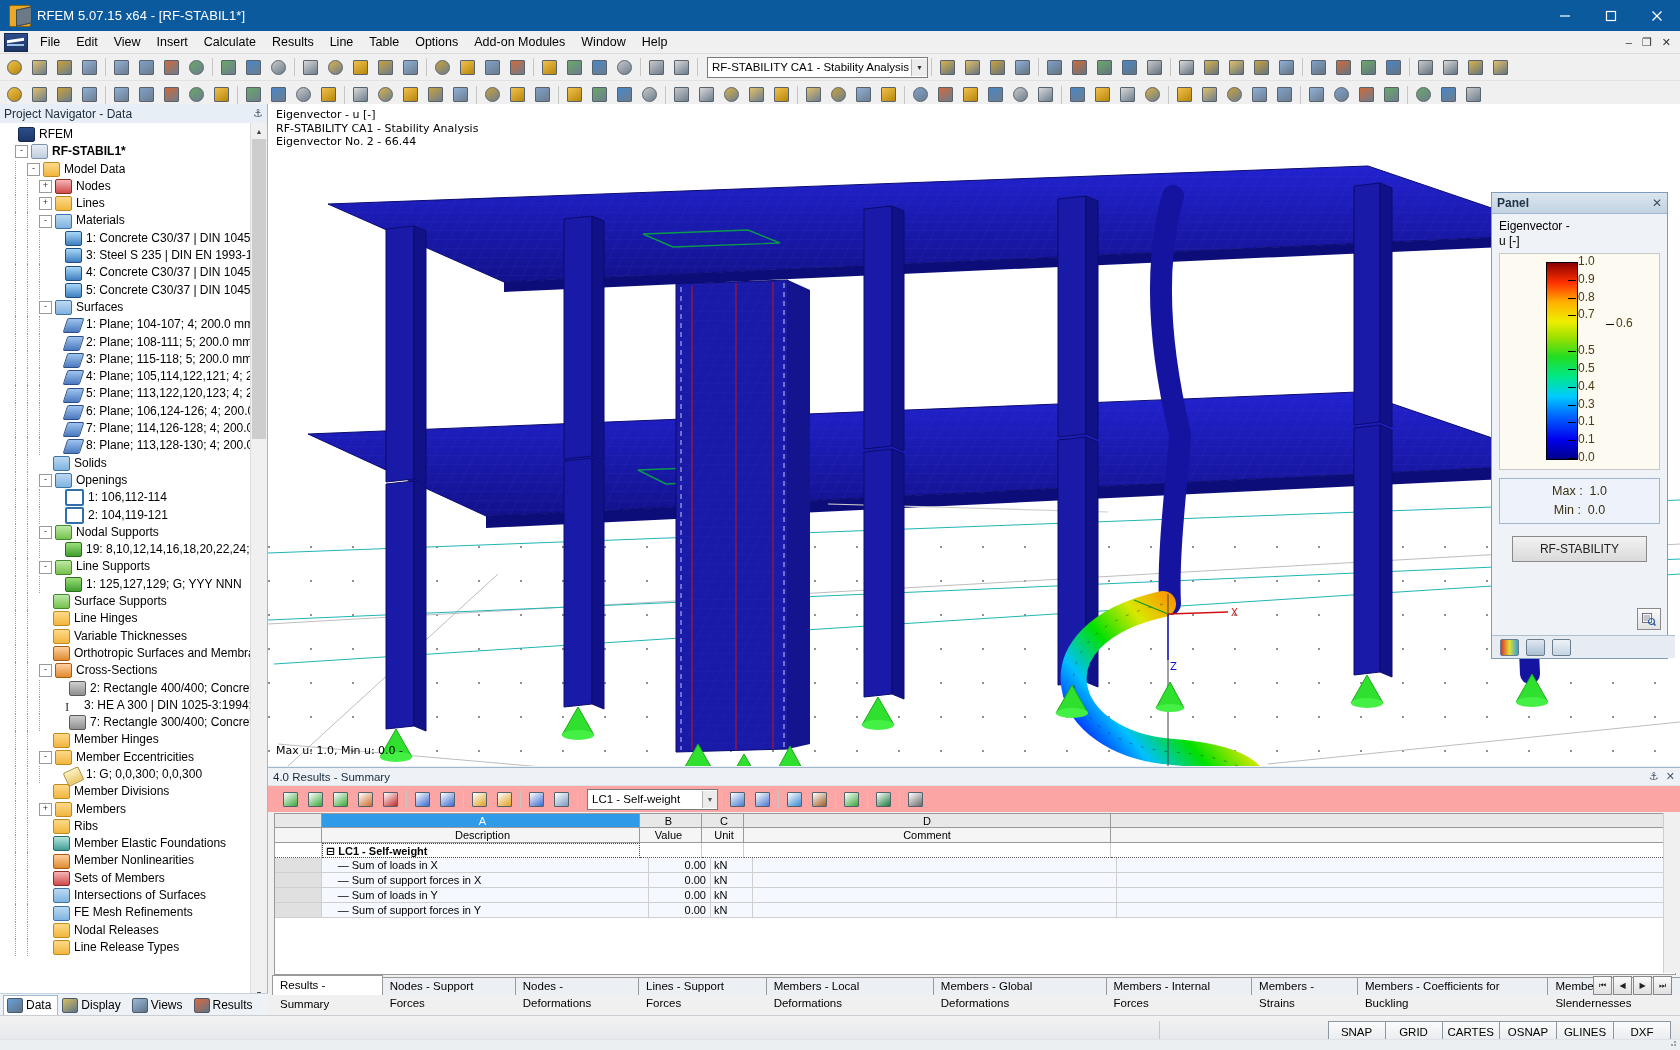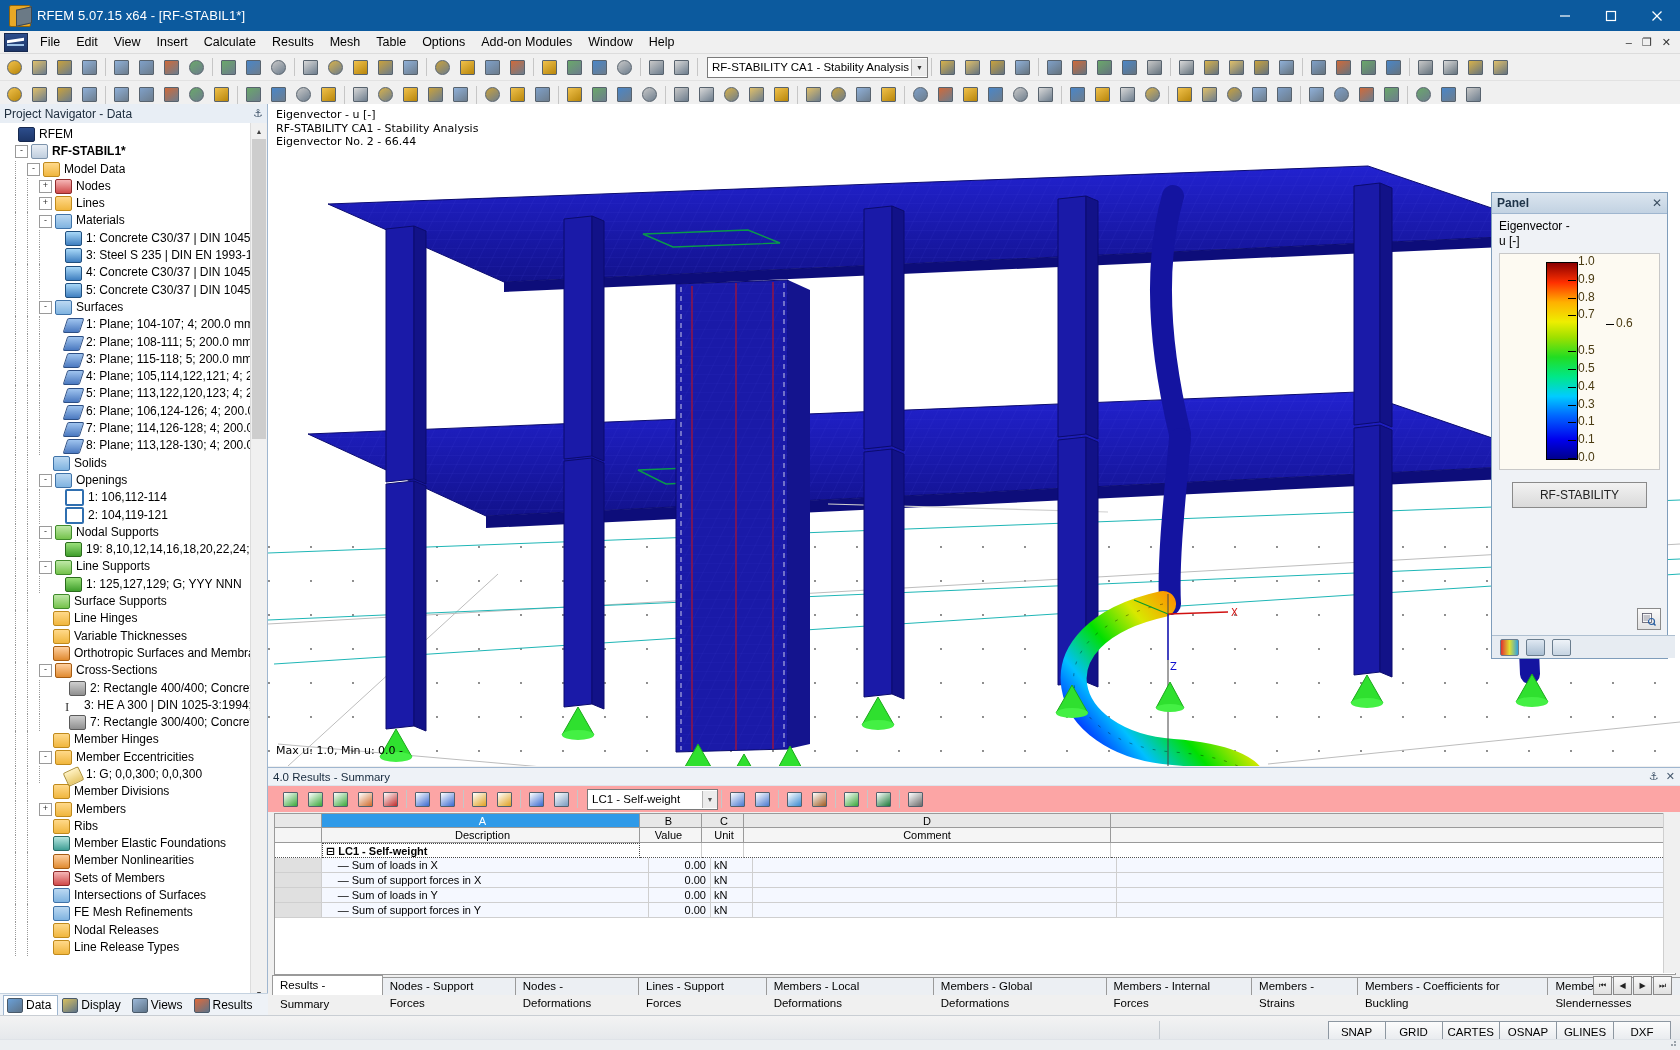--- a/index.html
+++ b/index.html
@@ -191,21 +191,21 @@
   </div>
 
   <div class="menubar">
     <div class="menu-logo"></div>
     <div class="mi">File</div>
     <div class="mi">Edit</div>
     <div class="mi">View</div>
     <div class="mi">Insert</div>
     <div class="mi">Calculate</div>
     <div class="mi">Results</div>
-    <div class="mi">Mesh</div>
+    <div class="mi">Line</div>
     <div class="mi">Table</div>
     <div class="mi">Options</div>
     <div class="mi">Add-on Modules</div>
     <div class="mi">Window</div>
     <div class="mi">Help</div>
     <div class="win-btns">
       <span>–</span>
       <span>❐</span>
       <span>✕</span>
     </div>
@@ -1205,20 +1205,26 @@
               <div class="rp-tick" style="top: 62px; margin-left: 38px;"><i></i><span>0.6</span></div>
               <div class="rp-tick" style="top: 89.0909px;"><i></i><span>0.5</span></div>
               <div class="rp-tick" style="top: 106.909px;"><i></i><span>0.5</span></div>
               <div class="rp-tick" style="top: 124.727px;"><i></i><span>0.4</span></div>
               <div class="rp-tick" style="top: 142.545px;"><i></i><span>0.3</span></div>
               <div class="rp-tick" style="top: 160.364px;"><i></i><span>0.1</span></div>
               <div class="rp-tick" style="top: 178.182px;"><i></i><span>0.1</span></div>
               <div class="rp-tick" style="top: 196px;"><i></i><span>0.0</span></div>
             </div>
         </div>
+        <div class="rp-mm">
+          <div><span>Max :</span>
+               &nbsp;<span>1.0</span></div>
+          <div><span>Min :</span>
+               &nbsp;<span>0.0</span></div>
+        </div>
         <div class="rp-btn">RF-STABILITY</div>
         <div class="rp-mag">
           <svg width="14" height="13" viewBox="0 0 14 13">
               <rect x="0.5" y="0.5" width="9" height="9" fill="#f7f7f7" stroke="#556" stroke-width="0.8"></rect>
               <path d="M1.5 3 H8 M1.5 5 H8 M1.5 7 H6" stroke="#667" stroke-width="0.7"></path>
               <circle cx="9.5" cy="8.5" r="3" fill="none" stroke="#2a5fa0" stroke-width="1.2"></circle>
               <line x1="11.6" y1="10.6" x2="13.5" y2="12.5" stroke="#2a5fa0" stroke-width="1.4"></line>
             </svg>
         </div>
         <div class="rp-foot">

